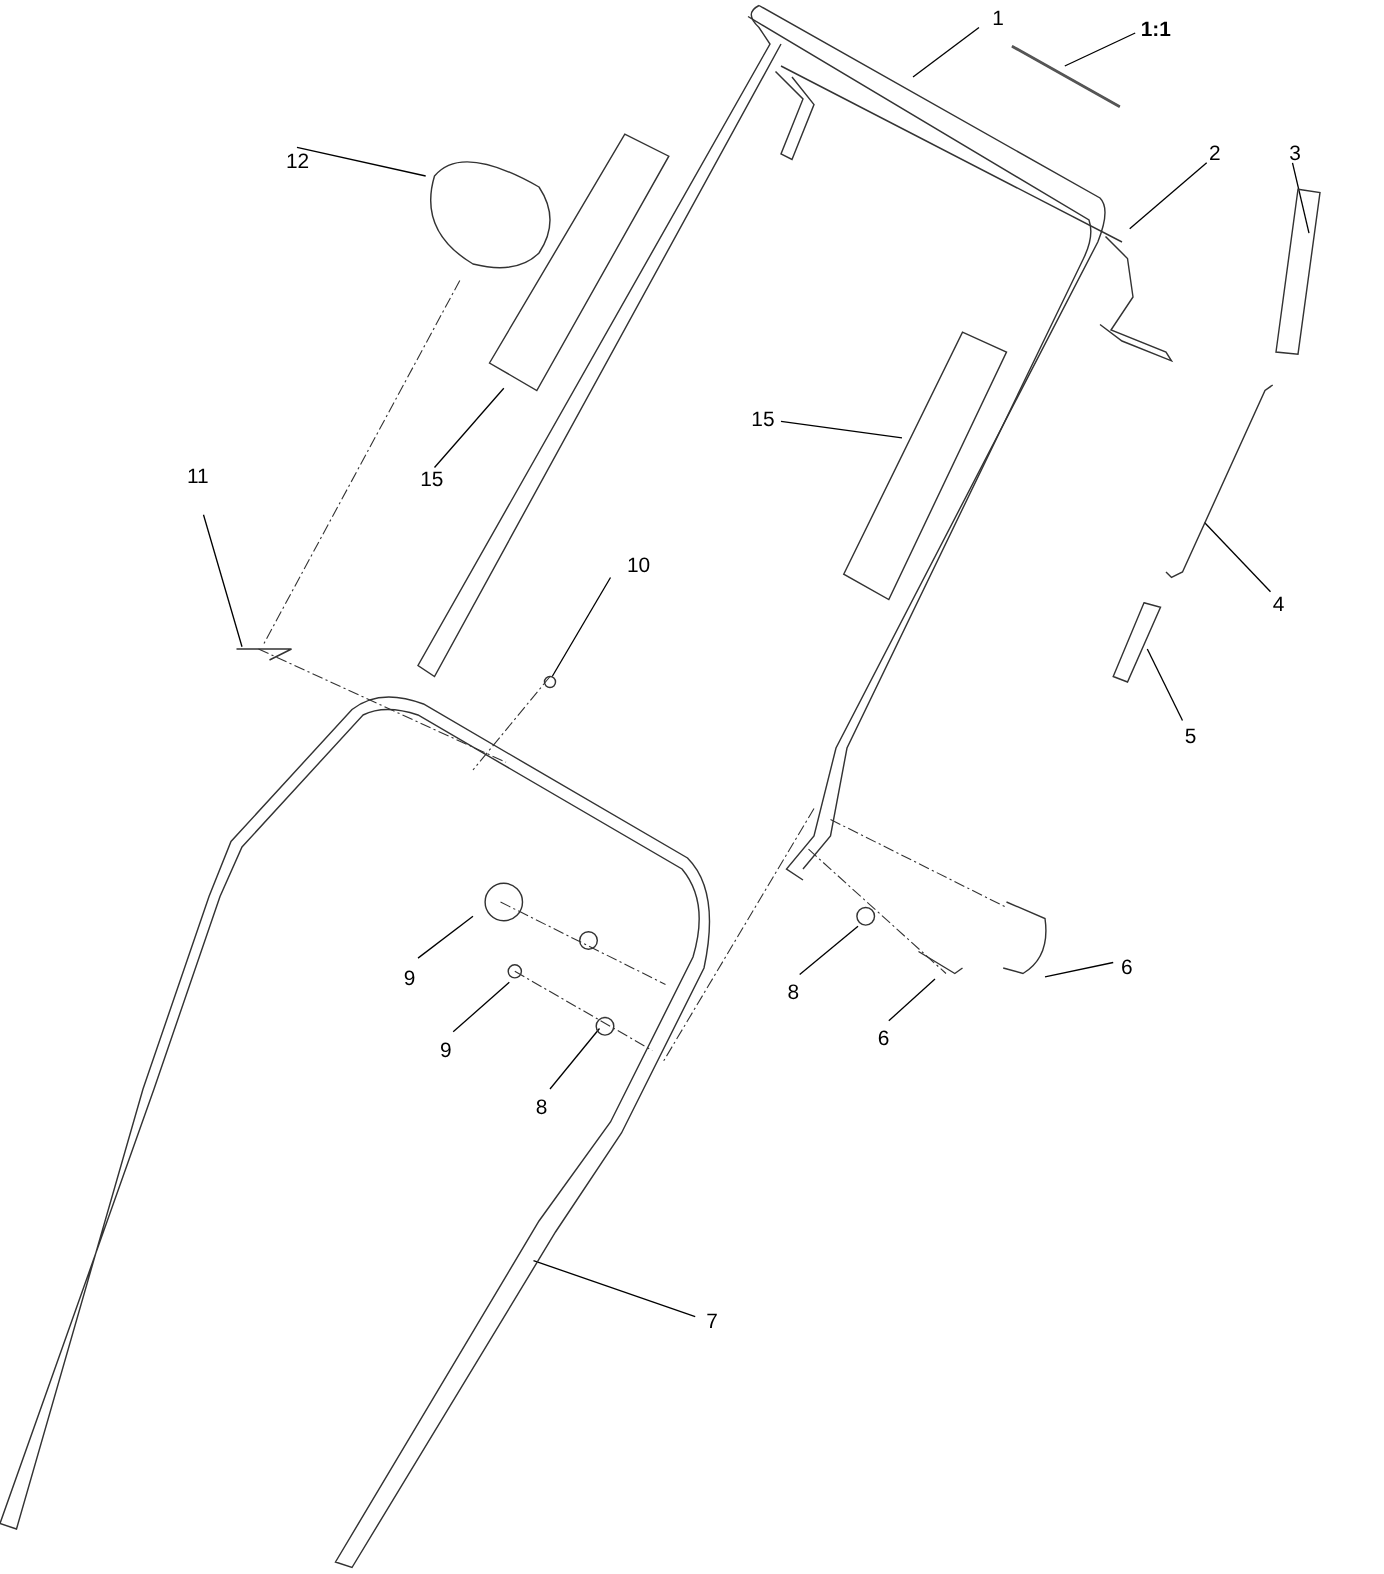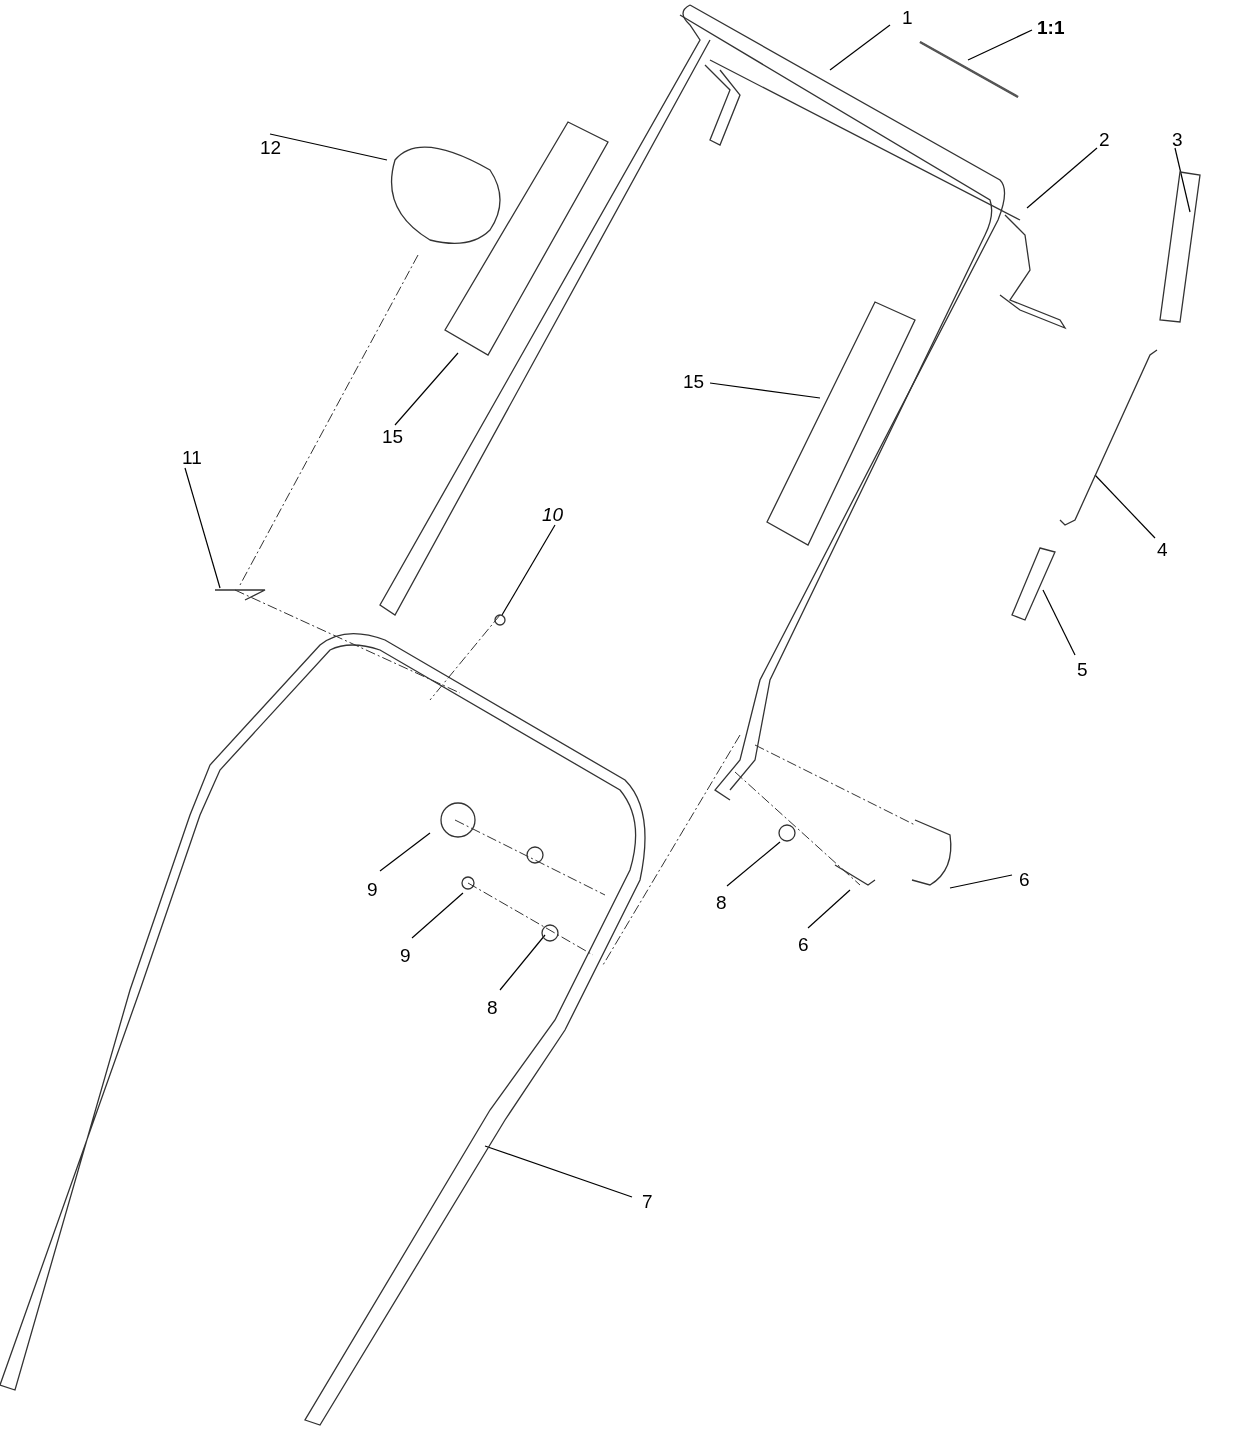--- a/index.html
+++ b/index.html
@@ -90,18 +90,18 @@
     <div class="lbl" style="left: 1172px; top: 130px;">3</div>
     <div class="lbl" style="left: 1157px; top: 540px;">4</div>
     <div class="lbl" style="left: 1077px; top: 660px;">5</div>
     <div class="lbl" style="left: 1019px; top: 870px;">6</div>
     <div class="lbl" style="left: 798px; top: 935px;">6</div>
     <div class="lbl" style="left: 642px; top: 1192px;">7</div>
     <div class="lbl" style="left: 716px; top: 893px;">8</div>
     <div class="lbl" style="left: 487px; top: 998px;">8</div>
     <div class="lbl" style="left: 367px; top: 880px;">9</div>
     <div class="lbl" style="left: 400px; top: 946px;">9</div>
-    <div class="lbl" style="left: 542px; top: 505px; font-style: italic;">10</div>
-    <div class="lbl" style="left: 170px; top: 448px; margin-left: 12px;">11</div>
+    <div class="lbl" style="left: 570px; top: 505px;">10</div>
+    <div class="lbl" style="left: 170px; top: 424px;">11</div>
     <div class="lbl" style="left: 260px; top: 124px; margin-top: 14px;">12</div>
     <div class="lbl" style="left: 382px; top: 427px;">15</div>
     <div class="lbl" style="left: 683px; top: 372px;">15</div>
   </div>
 
 </body></html>

